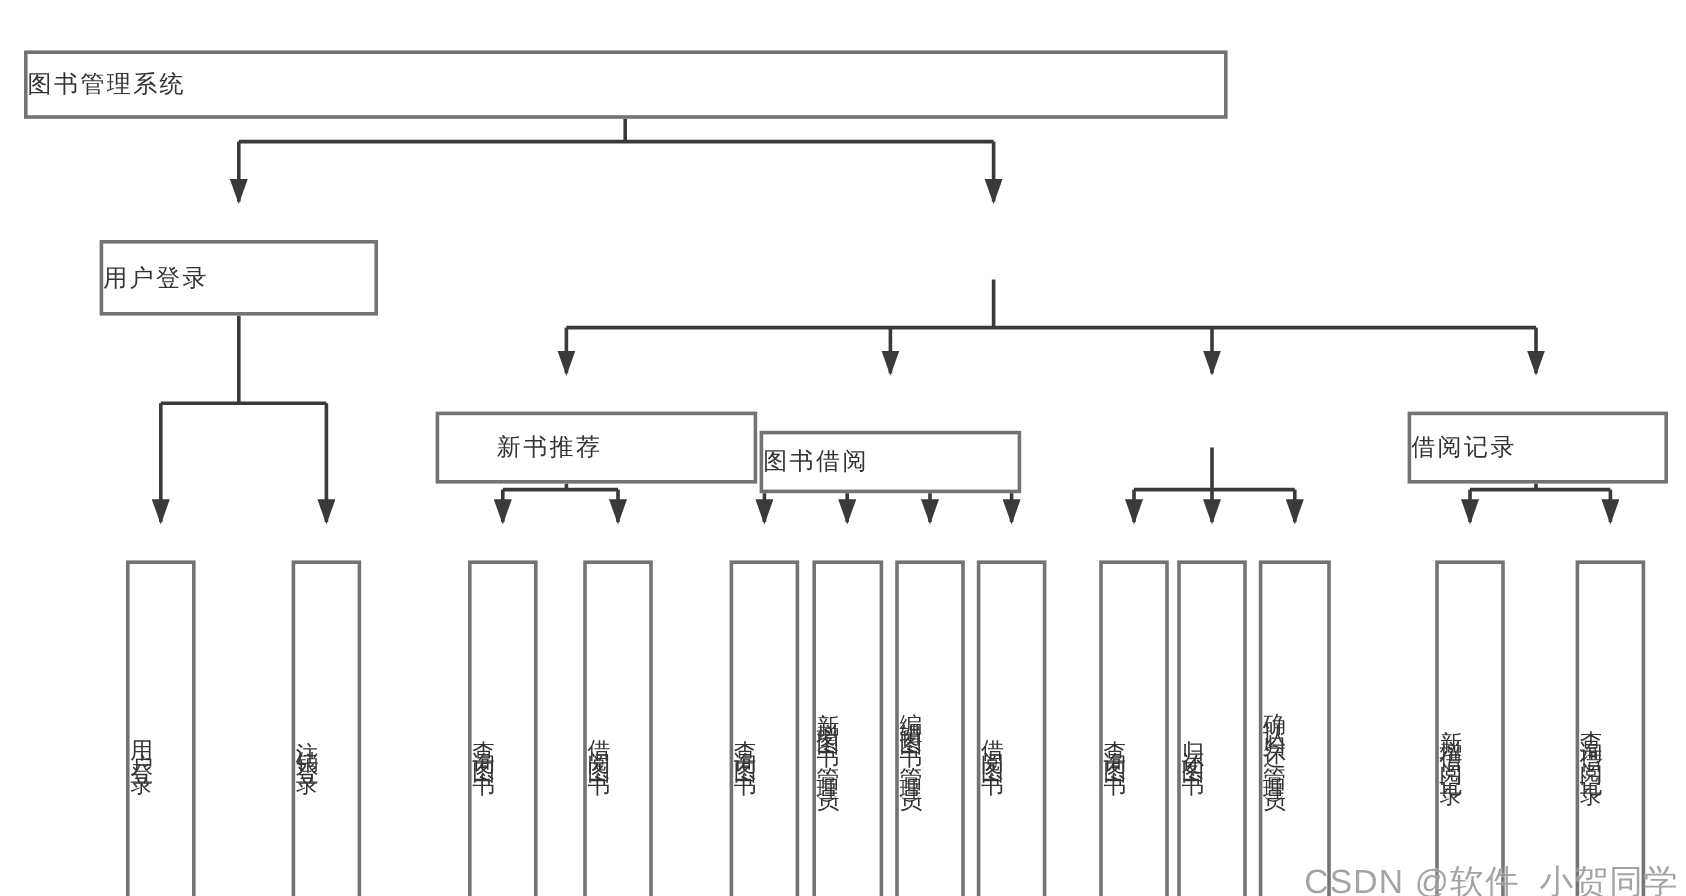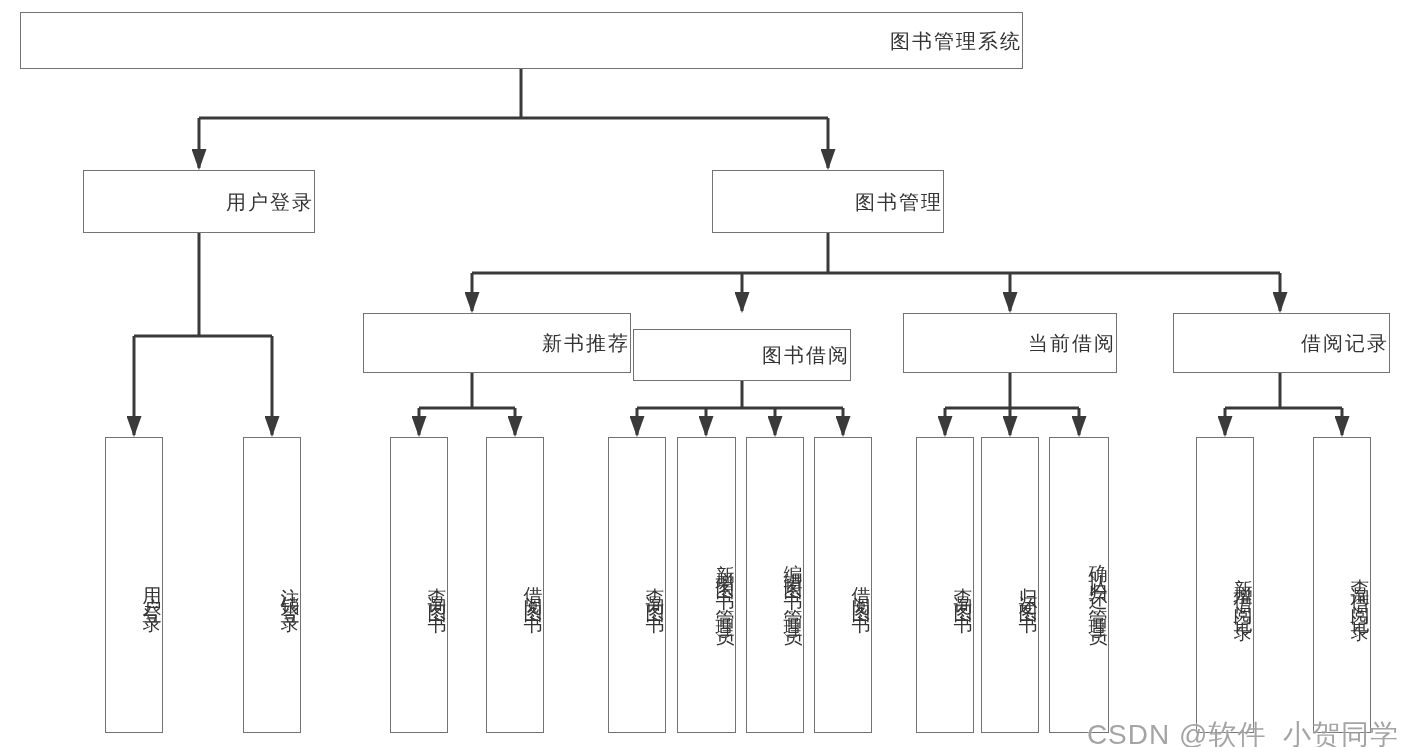--- a/index.html
+++ b/index.html
@@ -3,21 +3,21 @@
 <meta charset="utf-8">
 <style>
   html,body{margin:0;padding:0;background:#ffffff;}
   .canvas{
     position:relative;width:1405px;height:747px;background:#ffffff;overflow:hidden;
     font-family:"Liberation Sans","DejaVu Sans",sans-serif;color:#333333;
   }
   .connectors{position:absolute;left:0;top:0;width:1405px;height:747px;}
   .box{
     position:absolute;box-sizing:border-box;background:#ffffff;
-    border:1px solid #737373;display:flex;align-items:center;justify-content:flex-end;
+    border:3px solid #737373;display:flex;align-items:center;justify-content:flex-start;margin-top:30px;
   }
   .box.h span{font-size:20px;letter-spacing:2px;white-space:nowrap;line-height:1;}
   .box.v span{
     writing-mode:vertical-rl;text-orientation:mixed;
     font-size:19px;letter-spacing:9px;line-height:1;margin-bottom:-9px;white-space:nowrap;
   }
   .watermark{
     position:absolute;right:6px;top:716px;font-size:28px;color:#9b9b9b;opacity:.9;
     letter-spacing:1px;white-space:nowrap;text-shadow:0 0 2px #ffffff;
   }
@@ -70,32 +70,26 @@
     </g>
   </svg>
 
   <div class="box h" style="left:20px;top:12px;width:1003px;height:57px;">
     <span>图书管理系统</span>
   </div>
 
   <div class="box h" style="left:83px;top:170px;width:232px;height:63px;">
     <span>用户登录</span>
   </div>
-  <div class="box h" style="left:712px;top:170px;width:232px;height:63px;">
-    <span>图书管理</span>
-  </div>
 
   <div class="box h" style="left:363px;top:313px;width:268px;height:60px;padding-left:48px;">
     <span>新书推荐</span>
   </div>
   <div class="box h" style="left:633px;top:329px;width:218px;height:52px;">
     <span>图书借阅</span>
-  </div>
-  <div class="box h" style="left:903px;top:313px;width:214px;height:60px;">
-    <span>当前借阅</span>
   </div>
   <div class="box h" style="left:1173px;top:313px;width:217px;height:60px;">
     <span>借阅记录</span>
   </div>
 
   <div class="box v" style="left:105px;top:437px;width:58px;height:296px;">
     <span>用户登录</span>
   </div>
   <div class="box v" style="left:243px;top:437px;width:58px;height:296px;">
     <span>注销登录</span>

